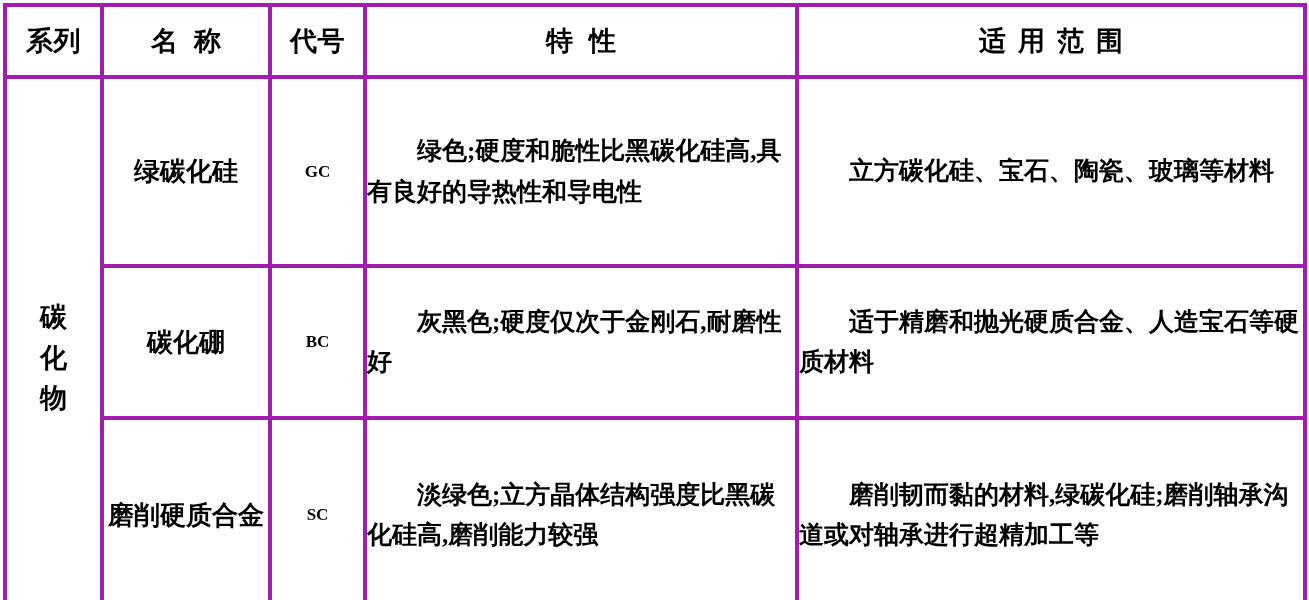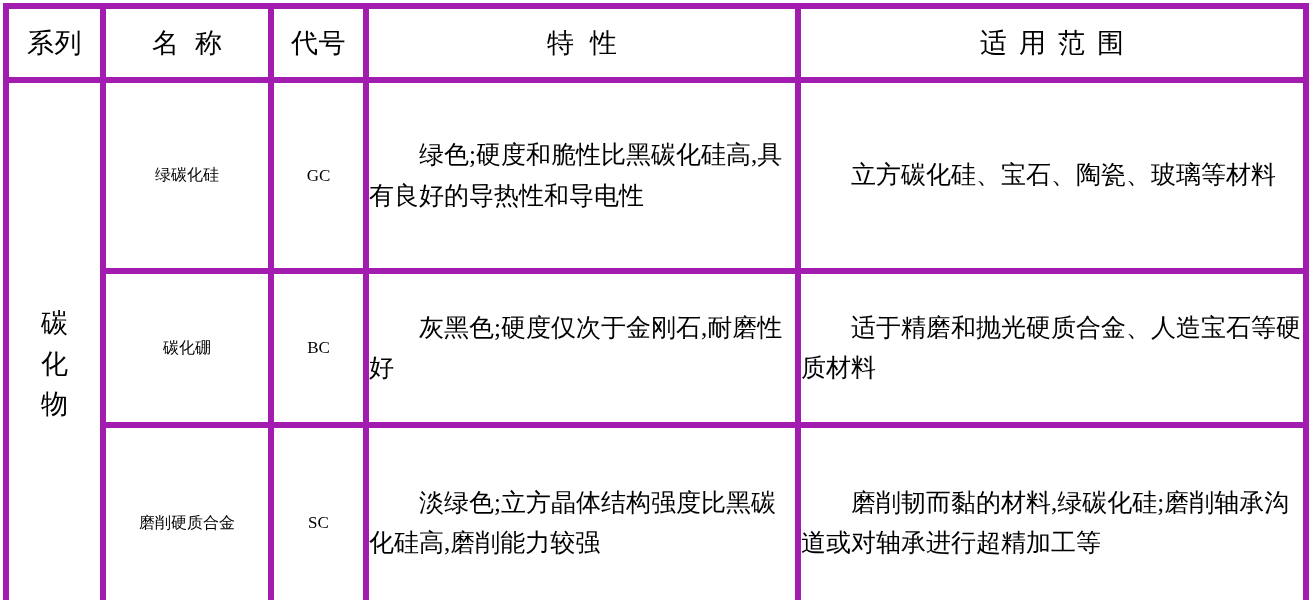--- a/index.html
+++ b/index.html
@@ -20,24 +20,24 @@
     box-sizing: border-box;
   }
   table.spec-table {
     border-collapse: collapse;
     width: 1302px;
     margin: 3px 0 0 3px;
     table-layout: fixed;
   }
   table.spec-table td,
   table.spec-table th {
-    border: 6px solid #a21caf;
+    border: 4px solid #a21caf;
     padding: 0;
     vertical-align: middle;
-    font-weight: normal;
+    font-weight: bold;
   }
   
   table.spec-table {
     border: 2px solid #000000;
   }
 
   
   col.c-series { width: 97px; }
   col.c-name   { width: 168px; }
   col.c-code   { width: 95px; }
@@ -76,21 +76,21 @@
     display: inline-block;
     white-space: normal;
     width: 1em;
     word-break: break-all;
     line-height: 1.5;
     margin-top: 27px;
   }
 
   td.name-cell {
     text-align: center;
-    font-size: 16px;
+    font-size: 26px;
   }
   td.code-cell {
     text-align: center;
     font-size: 17px;
     font-family: "Liberation Serif", "DejaVu Serif", serif;
   }
   td.text-cell {
     font-size: 25px;
     line-height: 1.62;
     padding: 10px 12px 10px 14px;

